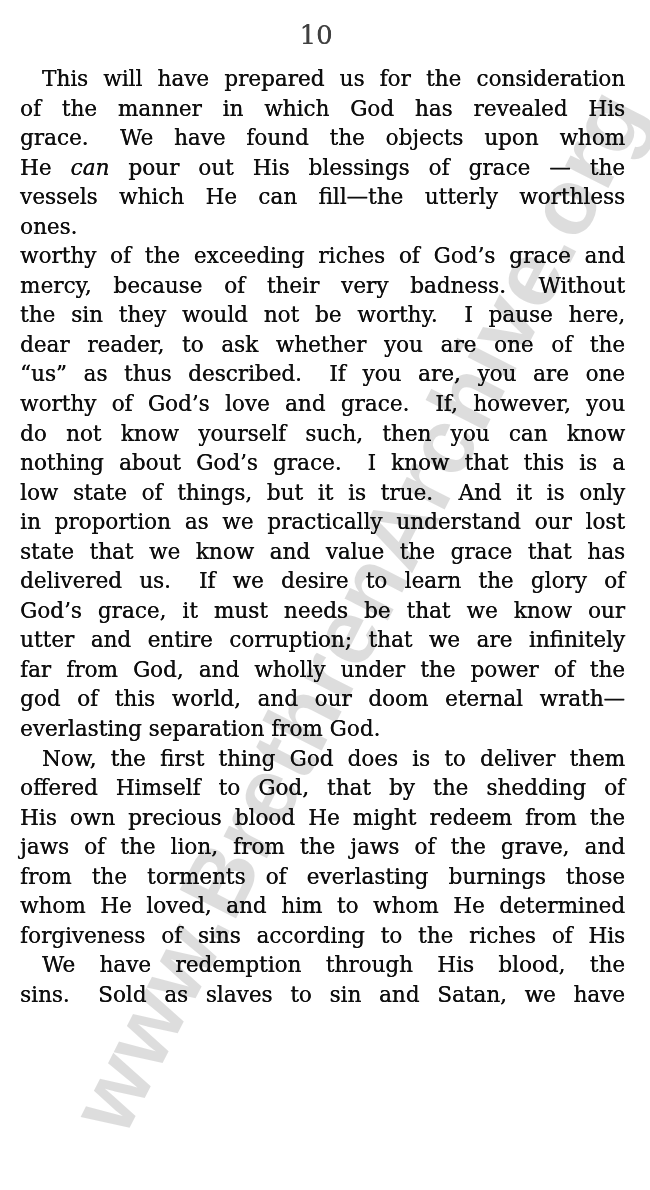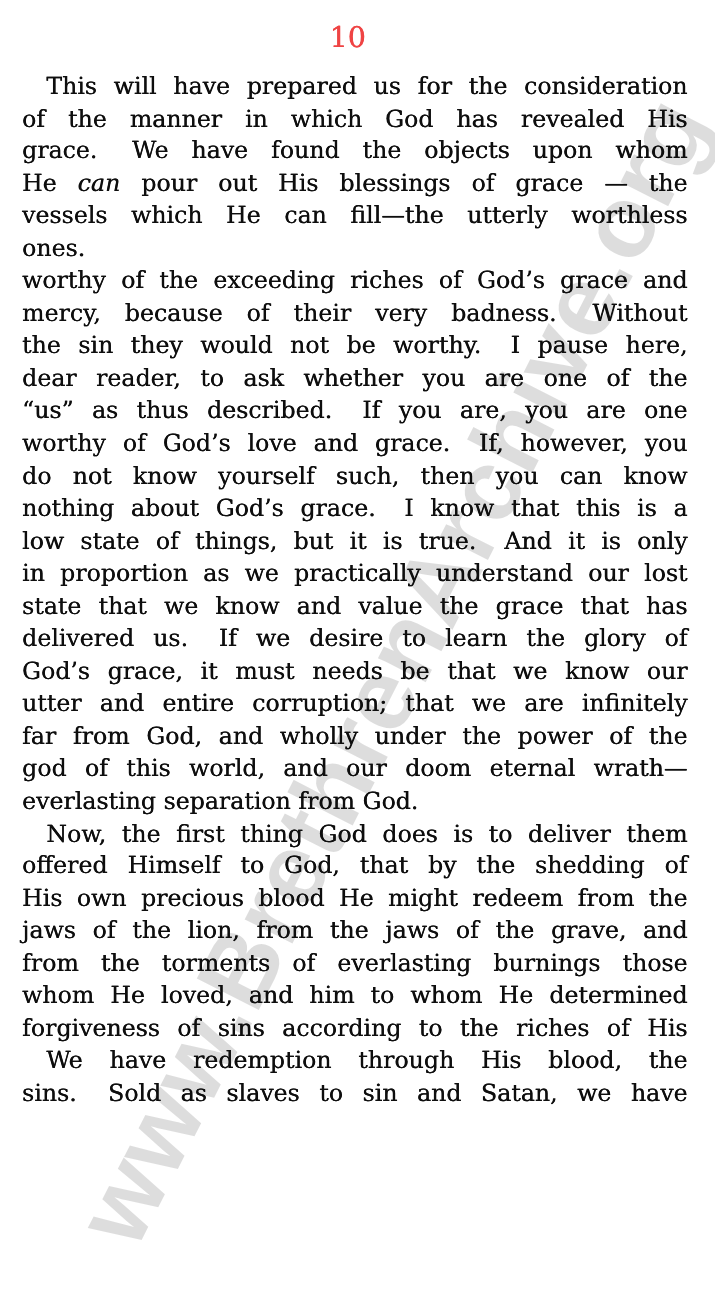--- a/index.html
+++ b/index.html
@@ -32,21 +32,21 @@
     user-select: none;
   }
 
   .page-number {
     position: absolute;
     top: 20px;
     left: 0;
     width: 632px;
     text-align: center;
     font-size: 26px;
-    color: #ef4444;
+    color: #404040;
     z-index: 1;
     text-shadow: 0.3px 0 currentColor;
   }
 
   .body-text {
     position: absolute;
     top: 64px;
     left: 20px;
     right: 25px;
     font-size: 21.5px;

